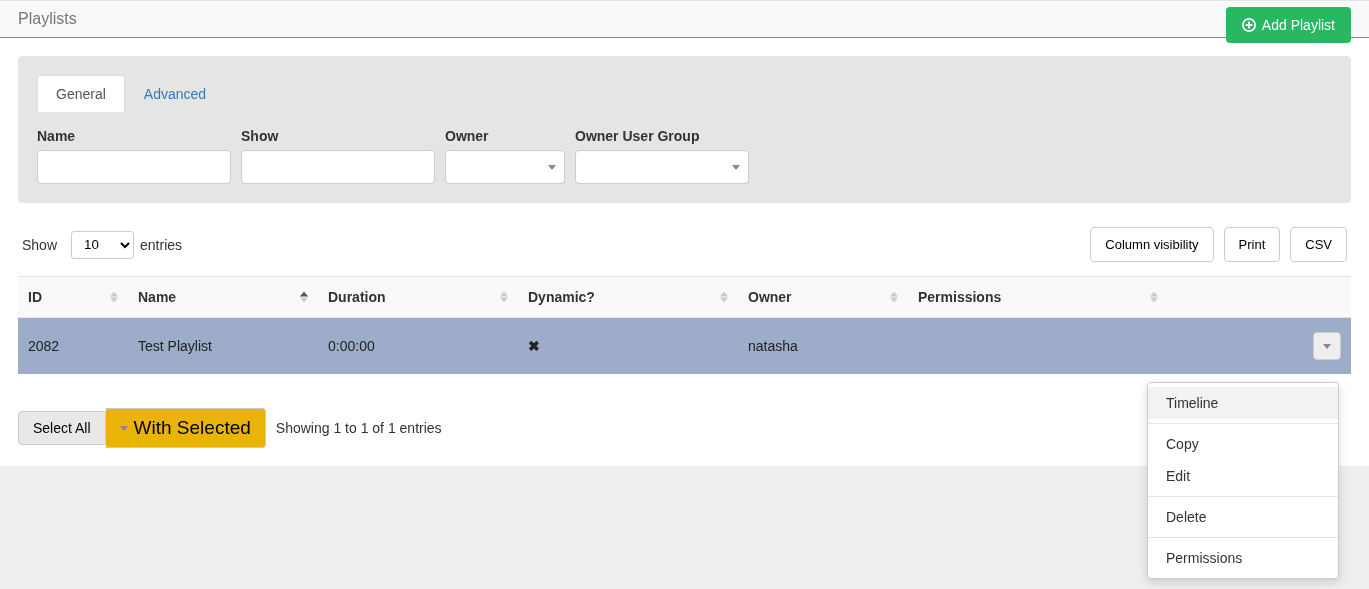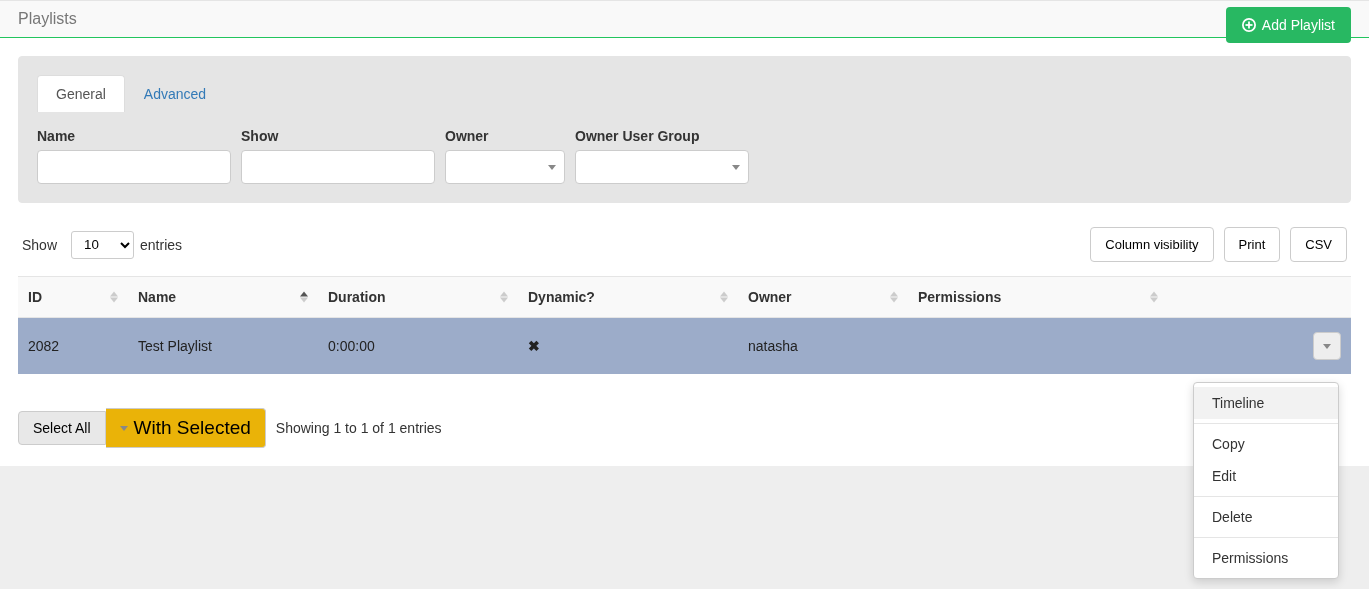--- a/index.html
+++ b/index.html
@@ -99,21 +99,21 @@
 
     .footer-controls { display:flex; align-items:center; gap:0; margin-top: 34px;}
     .btn-grey { background:#e8e8e8; border:1px solid #ccc; padding:8px 14px; cursor:pointer; font-size:14px; border-radius:4px 0 0 4px;}
     .btn-white-drop { background:#eab308; border:1px solid #ccc; border-left:none; padding:8px 14px; cursor:pointer; font-size:19px; display:flex; align-items:center; gap:6px; border-radius: 0 4px 4px 0;}
     .info-text { margin-left: 10px;}
 
     .dropdown-menu {
       position: absolute;
       right: 30px;
       top: 382px;
-      width: 146px;
+      width: 192px;
       background: #fff;
       border: 1px solid #ccc;
       border-radius: 4px;
       box-shadow: 0 3px 10px rgba(0,0,0,0.15);
       z-index: 100;
       padding: 4px 0;
     }
     .dropdown-menu .item { padding: 8px 18px; cursor:pointer; font-size:14px;}
     .dropdown-menu .item.highlight { background:#f2f2f2;}
     .dropdown-menu .divider { height:1px; background:#e5e5e5; margin:4px 0;}

